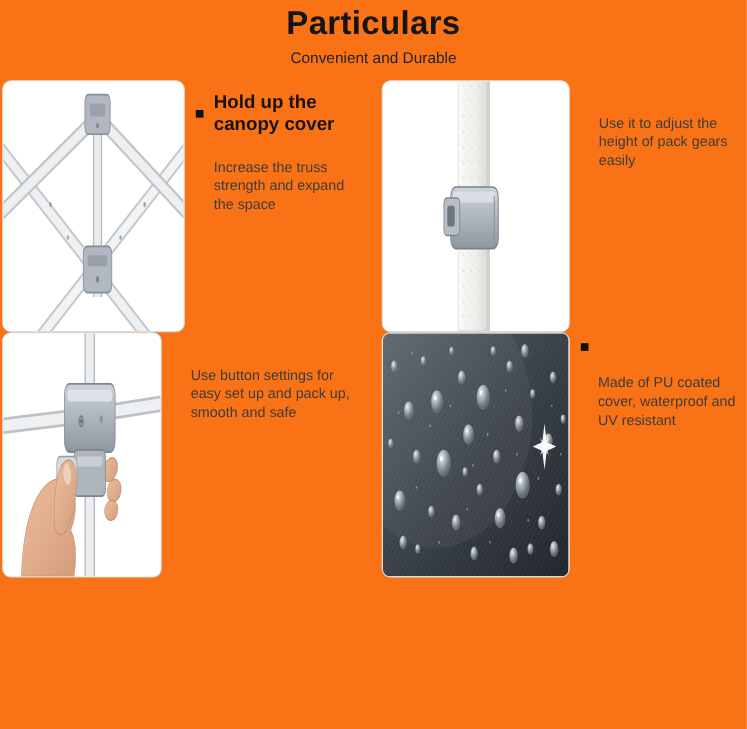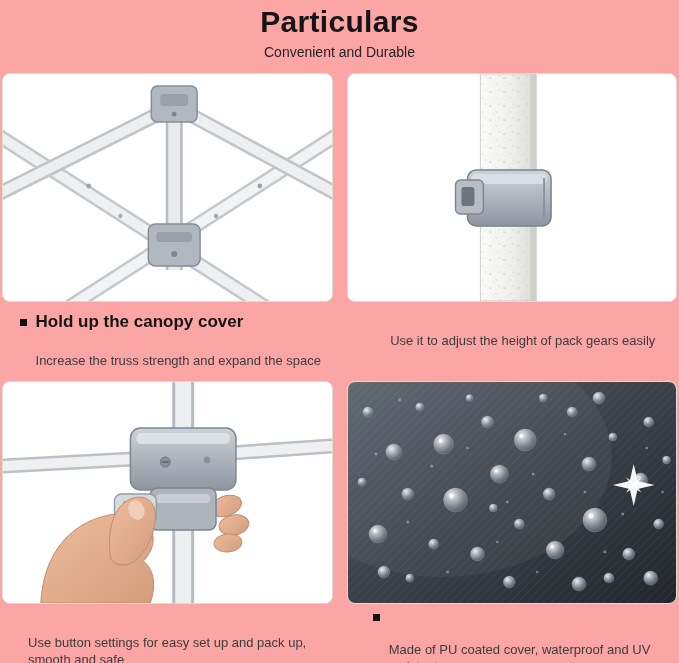--- a/index.html
+++ b/index.html
@@ -1,30 +1,30 @@
 <!DOCTYPE html>
 <html><head>
 <meta charset="utf-8">
 <style>
   html, body { margin: 0; padding: 0; background: #ffffff; }
   .page {
     width: 679px; height: 663px; box-sizing: border-box;
-    padding: 5px 2px 0 2px; overflow: hidden; background: #fca5a5;
+    padding: 5px 2px 0 2px; overflow: hidden; background: #f97316;
     font-family: "Liberation Sans", sans-serif; position: relative;
   }
   .title {
     margin: 0; text-align: center; font-size: 30px; font-weight: 800;
     color: #151515; letter-spacing: 0.3px;
   }
   .subtitle { text-align: center; font-size: 14px; color: #232323; margin-top: 5px; }
   .grid {
     display: grid; grid-template-columns: 1fr 1fr; column-gap: 14px;
     margin-top: 13px;
   }
-  .cell { display: flex; flex-direction: column; align-items: center; }
+  .cell { display: flex; flex-direction: row; }
   .imgbox {
     height: 227px; border: 1px solid #dcdcdc; border-radius: 8px;
     overflow: hidden; background: #ffffff;
   }
   .row2 .imgbox { height: 221px; }
   .imgbox svg { display: block; width: 100%; height: 100%; }
   .feat { padding: 10px 4px 12px 10px; }
   .row2 .feat { padding-bottom: 4px; }
   .featrow { display: flex; align-items: center; gap: 9px; }
   .bullet { width: 7px; height: 7px; background: #111111; flex: 0 0 auto; }

